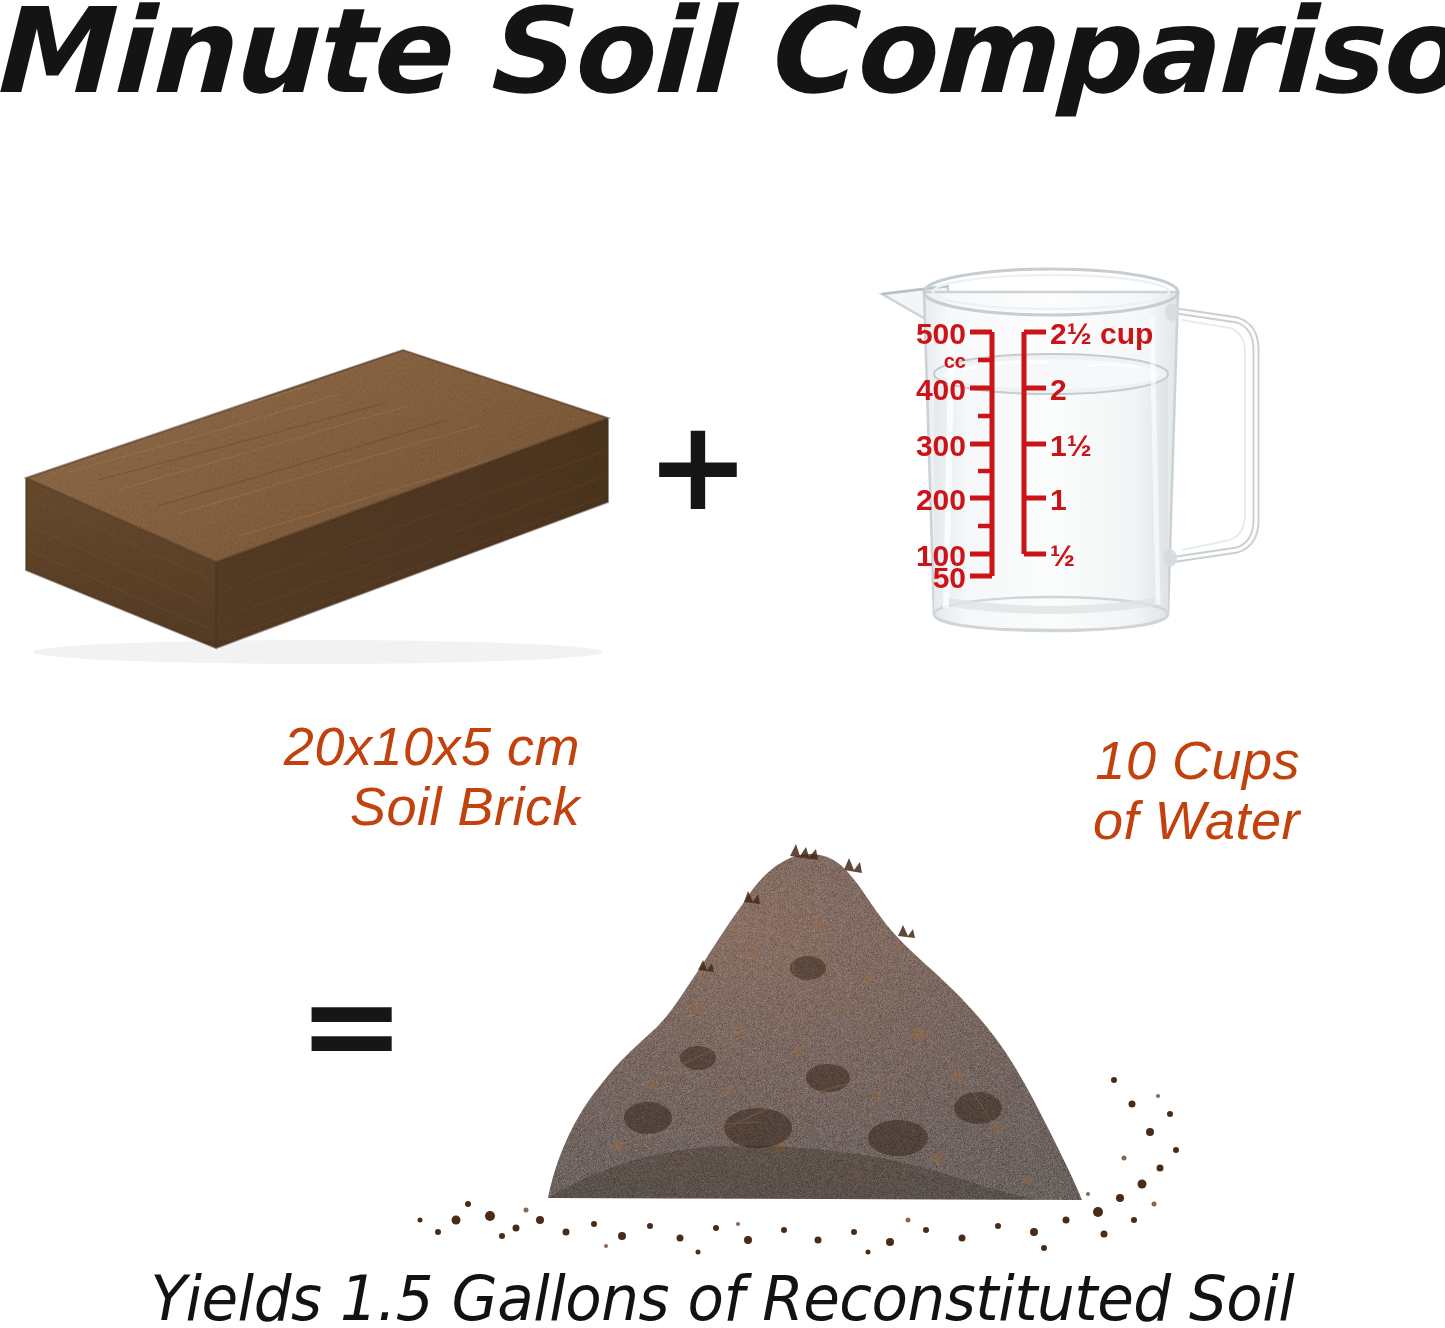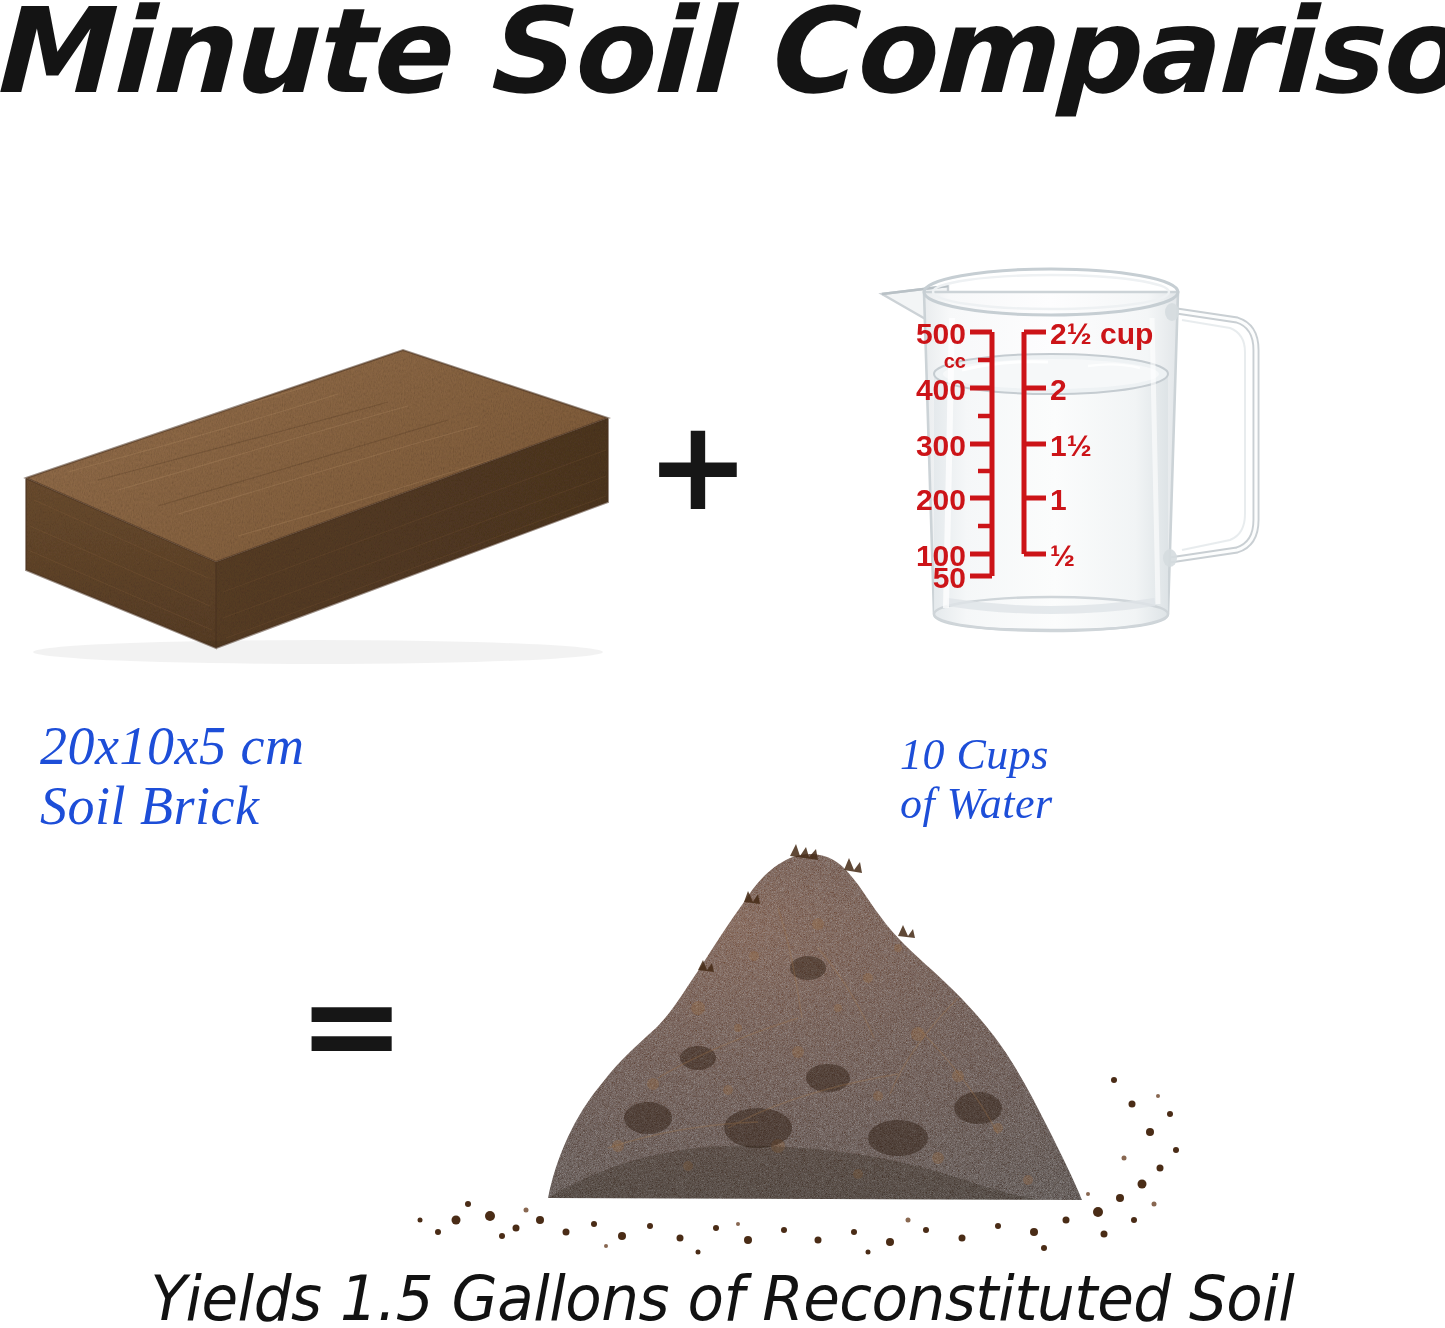--- a/index.html
+++ b/index.html
@@ -61,37 +61,37 @@
   
   #pile-wrap {
     position:absolute; left:398px; top:828px;
     width:810px; height:430px;
   }
   #pile-svg { display:block; width:810px; height:430px; }
 
   
   .caption {
     position:absolute;
-    color:#1d4ed8;
-    font-family:Liberation Serif, serif;
+    color:#c2410c;
+    font-family:Liberation Sans, sans-serif;
     font-style:italic;
     font-weight:400;
-    text-align:left;
+    text-align:right;
     white-space:pre-line;
     line-height:1.12;
     user-select:none;
   }
   #brick-caption {
     left:40px; top:716px; width:540px;
     font-size:54px;
     letter-spacing:0.5px;
   }
   #water-caption {
     left:900px; top:730px; width:400px;
-    font-size:44px;
+    font-size:54px;
     letter-spacing:0.5px;
   }
   #yield-caption {
     position:absolute;
     left:0px; top:1262px; width:1445px;
     font-size:62px;
     font-family:"DejaVu Sans", sans-serif;
     font-style:italic; font-weight:400;
     color:#121212;
     text-align:center;

